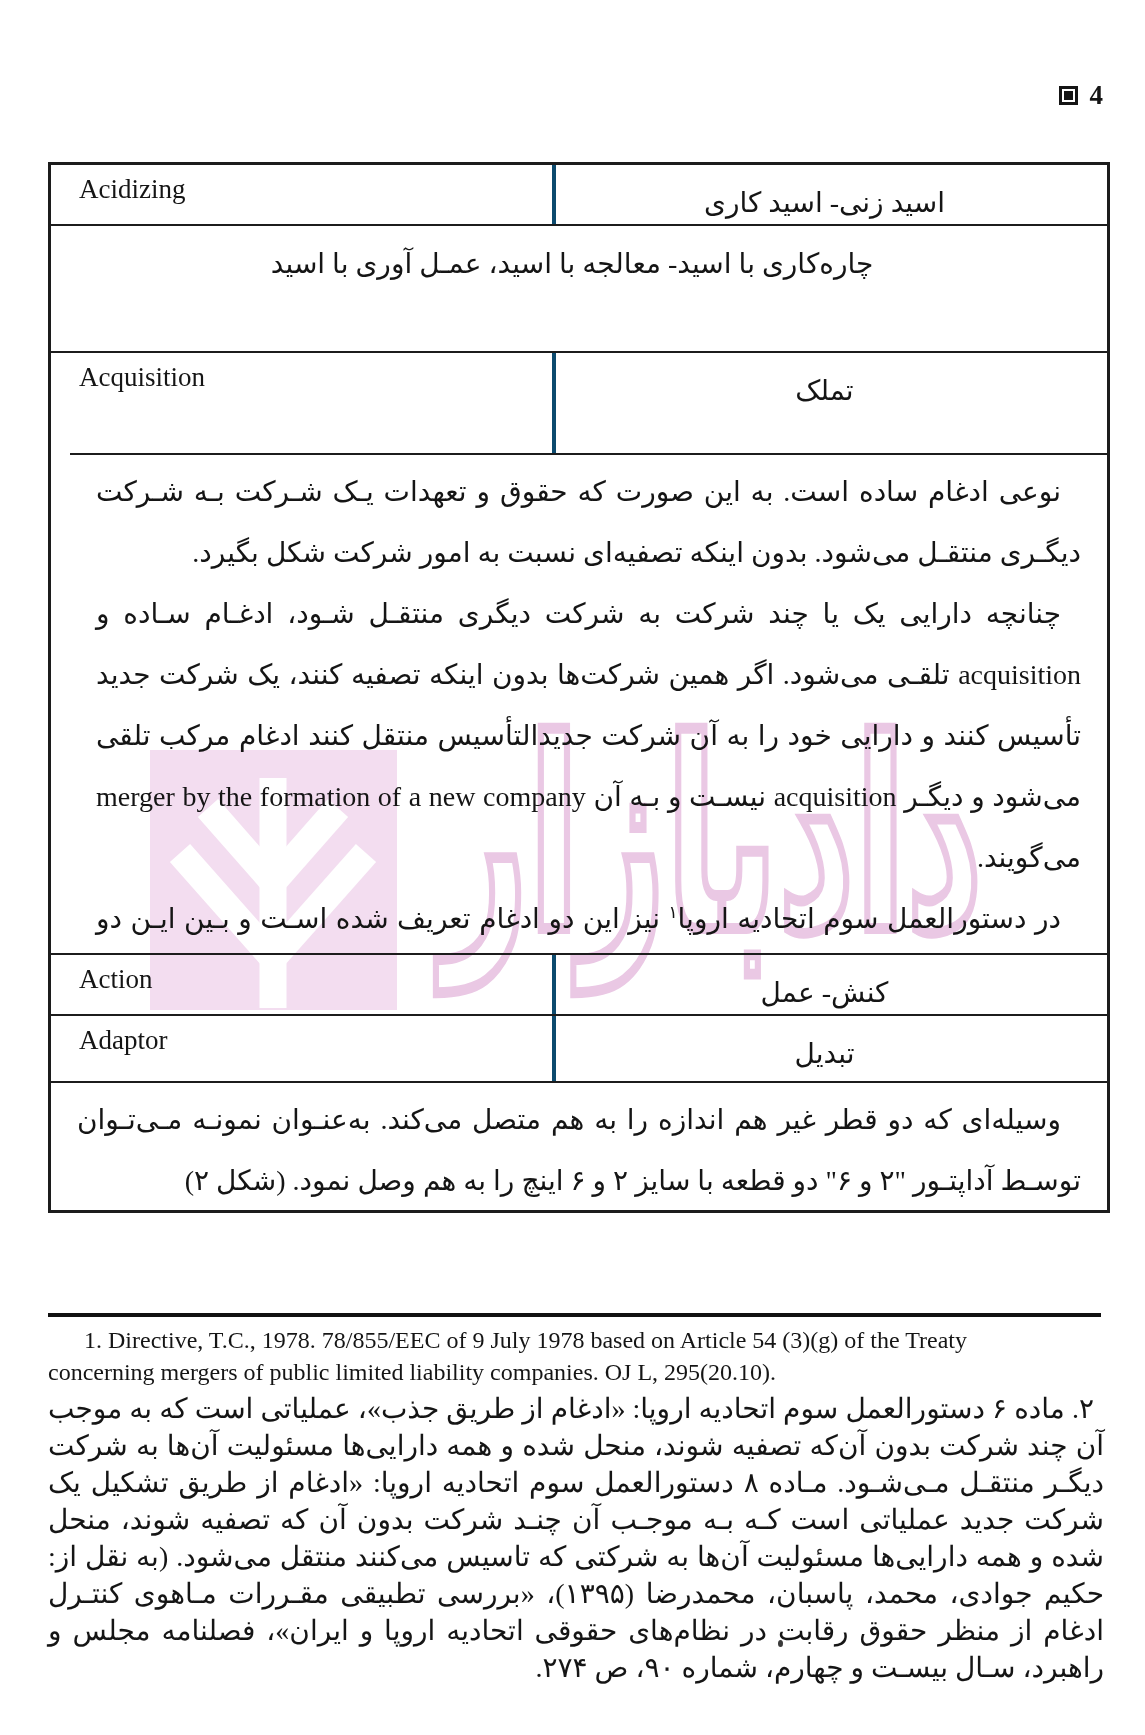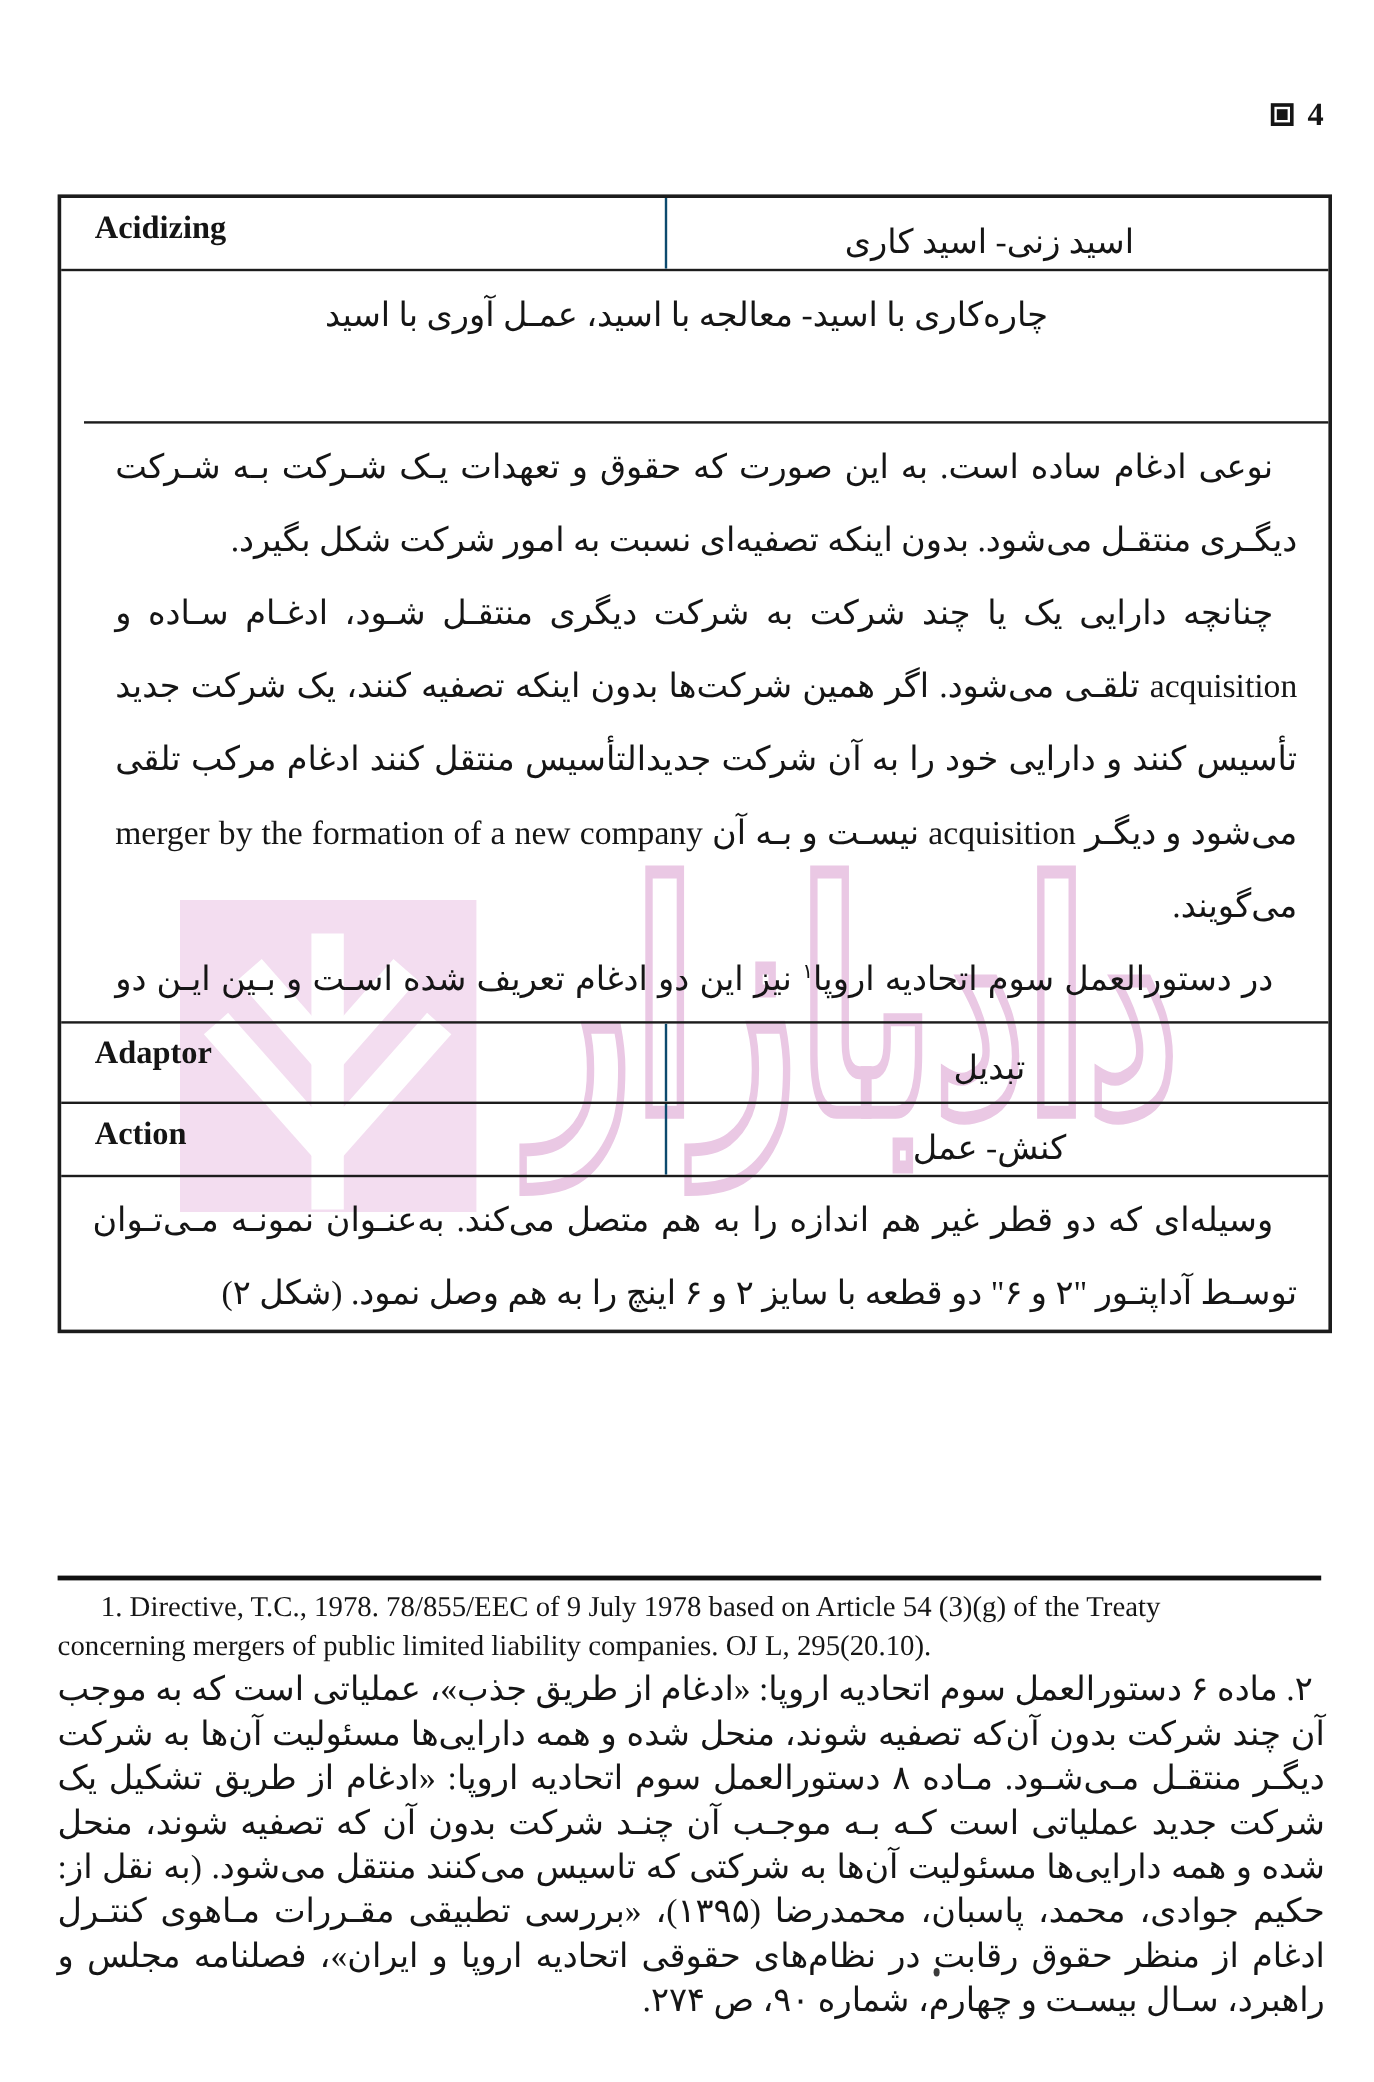--- a/index.html
+++ b/index.html
@@ -62,24 +62,24 @@
   .g-row + .g-row{border-top:2px solid #1c1c1c;}
   .r-term1{height:59px;}
   .r-term2{height:125px;}
   .r-term3{height:100px;}
   .r-expl1{height:492px;margin-left:19px;}
   .r-term4{height:59px;}
   .r-term5{height:65px;}
   .r-expl2{height:121px;}
   .cell-en{
     width:505px;box-sizing:border-box;
-    border-right:2px solid #0c4a6e;
+    border-right:4px solid #0c4a6e;
     padding:9px 10px 0 28px;
     font-family:"Liberation Serif","DejaVu Sans",serif;
-    font-weight:bold;font-size:27px;
+    font-weight:normal;font-size:27px;
   }
   .cell-fa{
     flex:1;direction:rtl;text-align:center;
     padding:9px 34px 0 20px;
     font-family:"Liberation Serif","DejaVu Sans",serif;
     font-size:28px;line-height:58px;
   }
   .expl{
     display:block;direction:rtl;
     padding:6px 26px 0 26px;
@@ -144,37 +144,41 @@
 
       <div class="g-row r-term1">
         <div class="cell-en">Acidizing</div>
         <div class="cell-fa">اسید زنی- اسید کاری</div>
       </div>
 
       <div class="g-row r-term2">
         <div class="cell-fa">چاره‌کاری با اسید- معالجه با اسید، عمـل آوری با اسید</div>
       </div>
 
+      <div class="g-row r-term3">
+        <div class="cell-en">Acquisition</div>
+        <div class="cell-fa">تملک</div>
+      </div>
 
       <div class="g-row expl r-expl1">
         <div style="width:100%">
           <p>نوعی ادغام ساده است. به این صورت که حقوق و تعهدات یـک شـرکت بـه شـرکت دیگـری منتقـل می‌شود. بدون اینکه تصفیه‌ای نسبت به امور شرکت شکل بگیرد.</p>
           <p>چنانچه دارایی یک یا چند شرکت به شرکت دیگری منتقـل شـود، ادغـام سـاده و acquisition تلقـی می‌شود. اگر همین شرکت‌ها بدون اینکه تصفیه کنند، یک شرکت جدید تأسیس کنند و دارایی خود را به آن شرکت جدیدالتأسیس منتقل کنند ادغام مرکب تلقی می‌شود و دیگـر acquisition نیسـت و بـه آن merger by the formation of a new company می‌گویند.</p>
           <p><span>در دستورالعمل سوم اتحادیه اروپا</span><sup>۱</sup><span> نیز این دو ادغام تعریف شده اسـت و بـین ایـن دو ادغـام (سـاده و مرکب) تفاوت قائل شده است</span></p>
         </div>
       </div>
 
+      <div class="g-row r-term4">
+        <div class="cell-en">Action</div>
+        <div class="cell-fa">کنش- عمل</div>
+      </div>
+
       <div class="g-row r-term5">
         <div class="cell-en">Adaptor</div>
         <div class="cell-fa">تبدیل</div>
-      </div>
-
-      <div class="g-row r-term4">
-        <div class="cell-en">Action</div>
-        <div class="cell-fa">کنش- عمل</div>
       </div>
 
       <div class="g-row expl r-expl2">
         <div style="width:100%">
           <p>وسیله‌ای که دو قطر غیر هم اندازه را به هم متصل می‌کند. به‌عنـوان نمونـه مـی‌تـوان توسـط آداپتـور "۲ و ۶" دو قطعه با سایز ۲ و ۶ اینچ را به هم وصل نمود. (شکل ۲)</p>
         </div>
       </div>
 
     </div>
 

